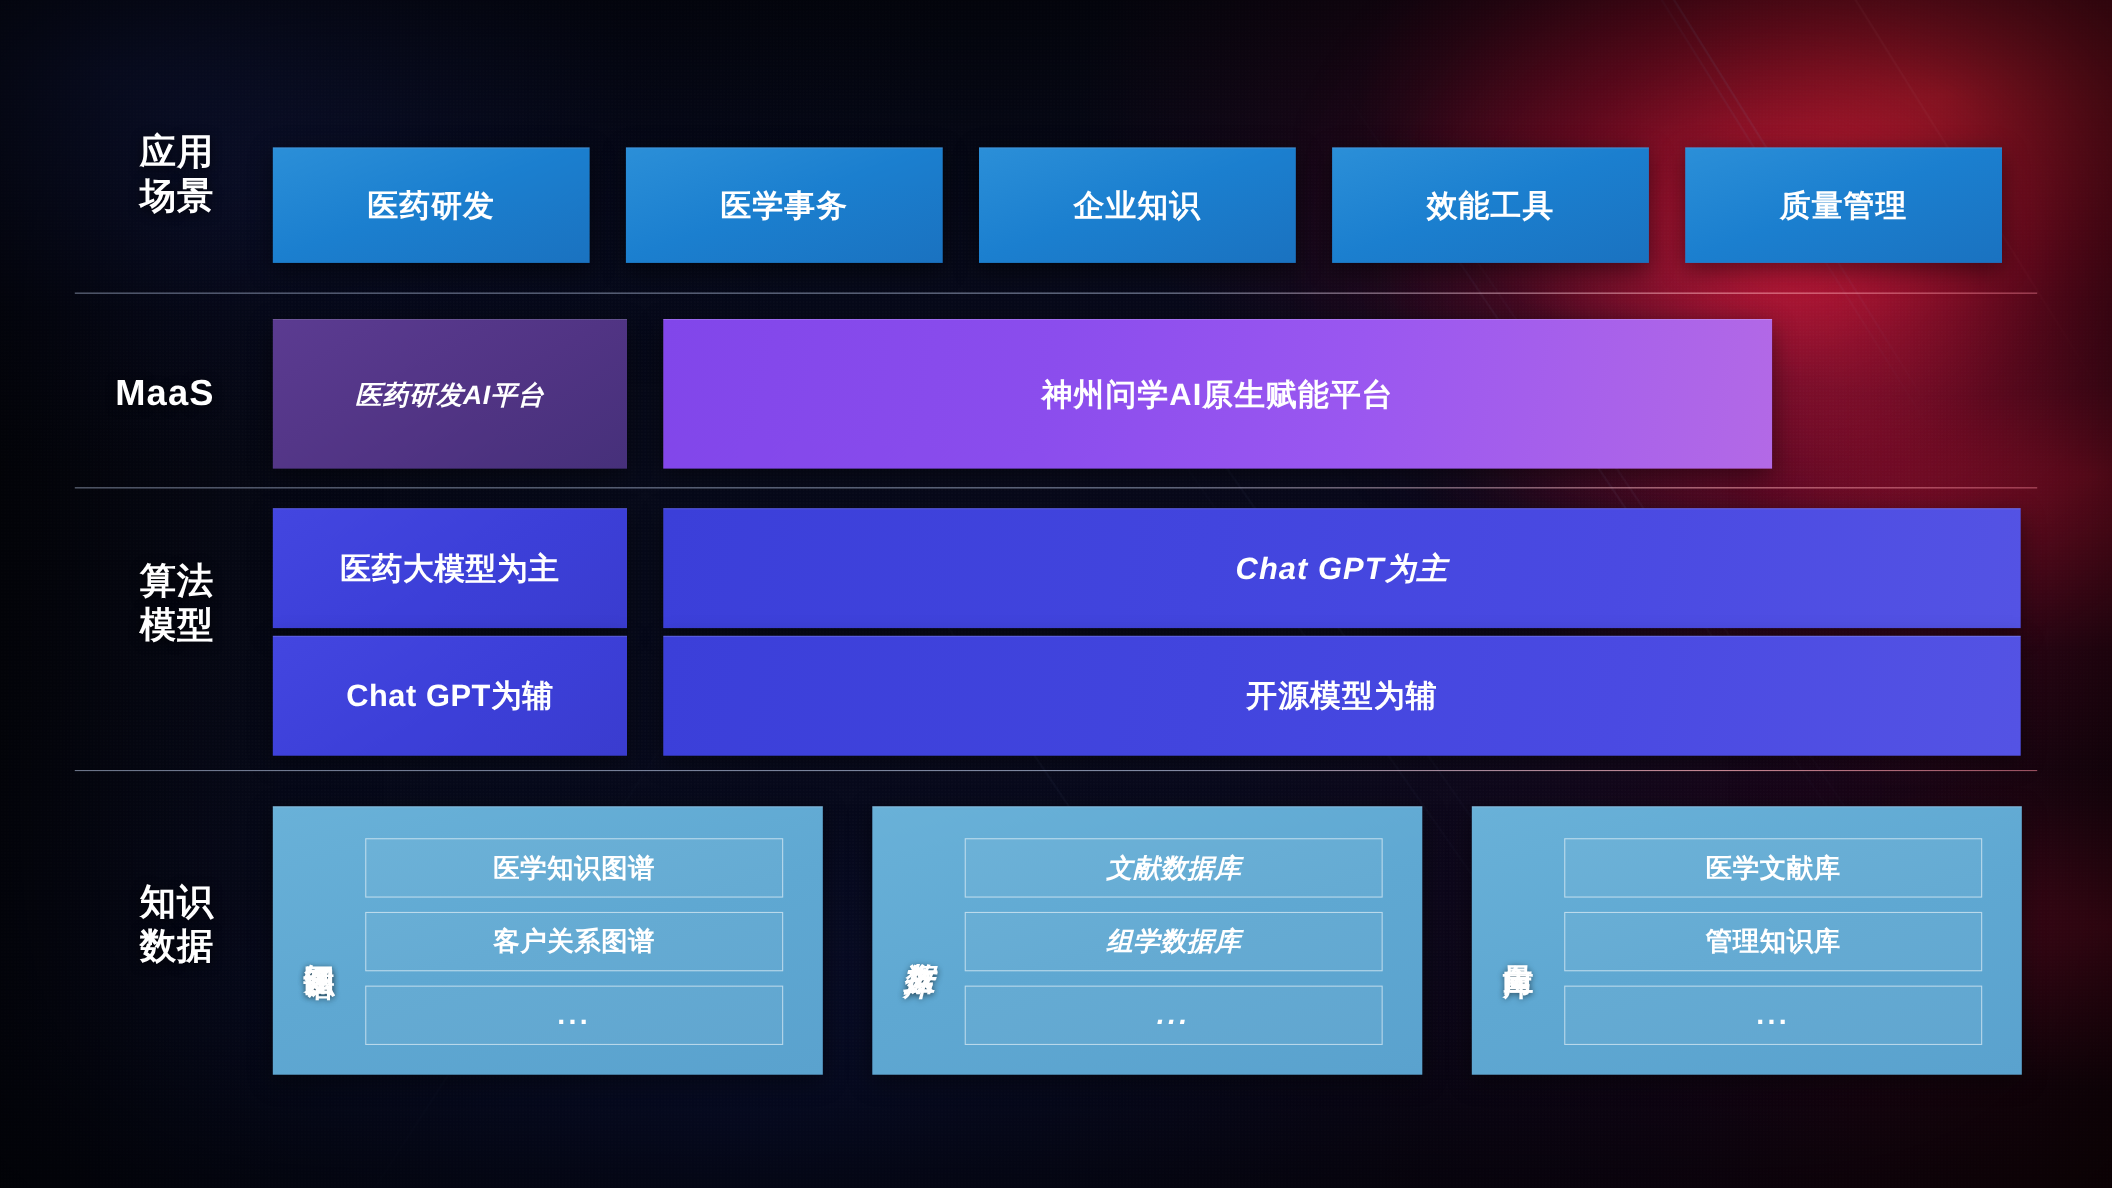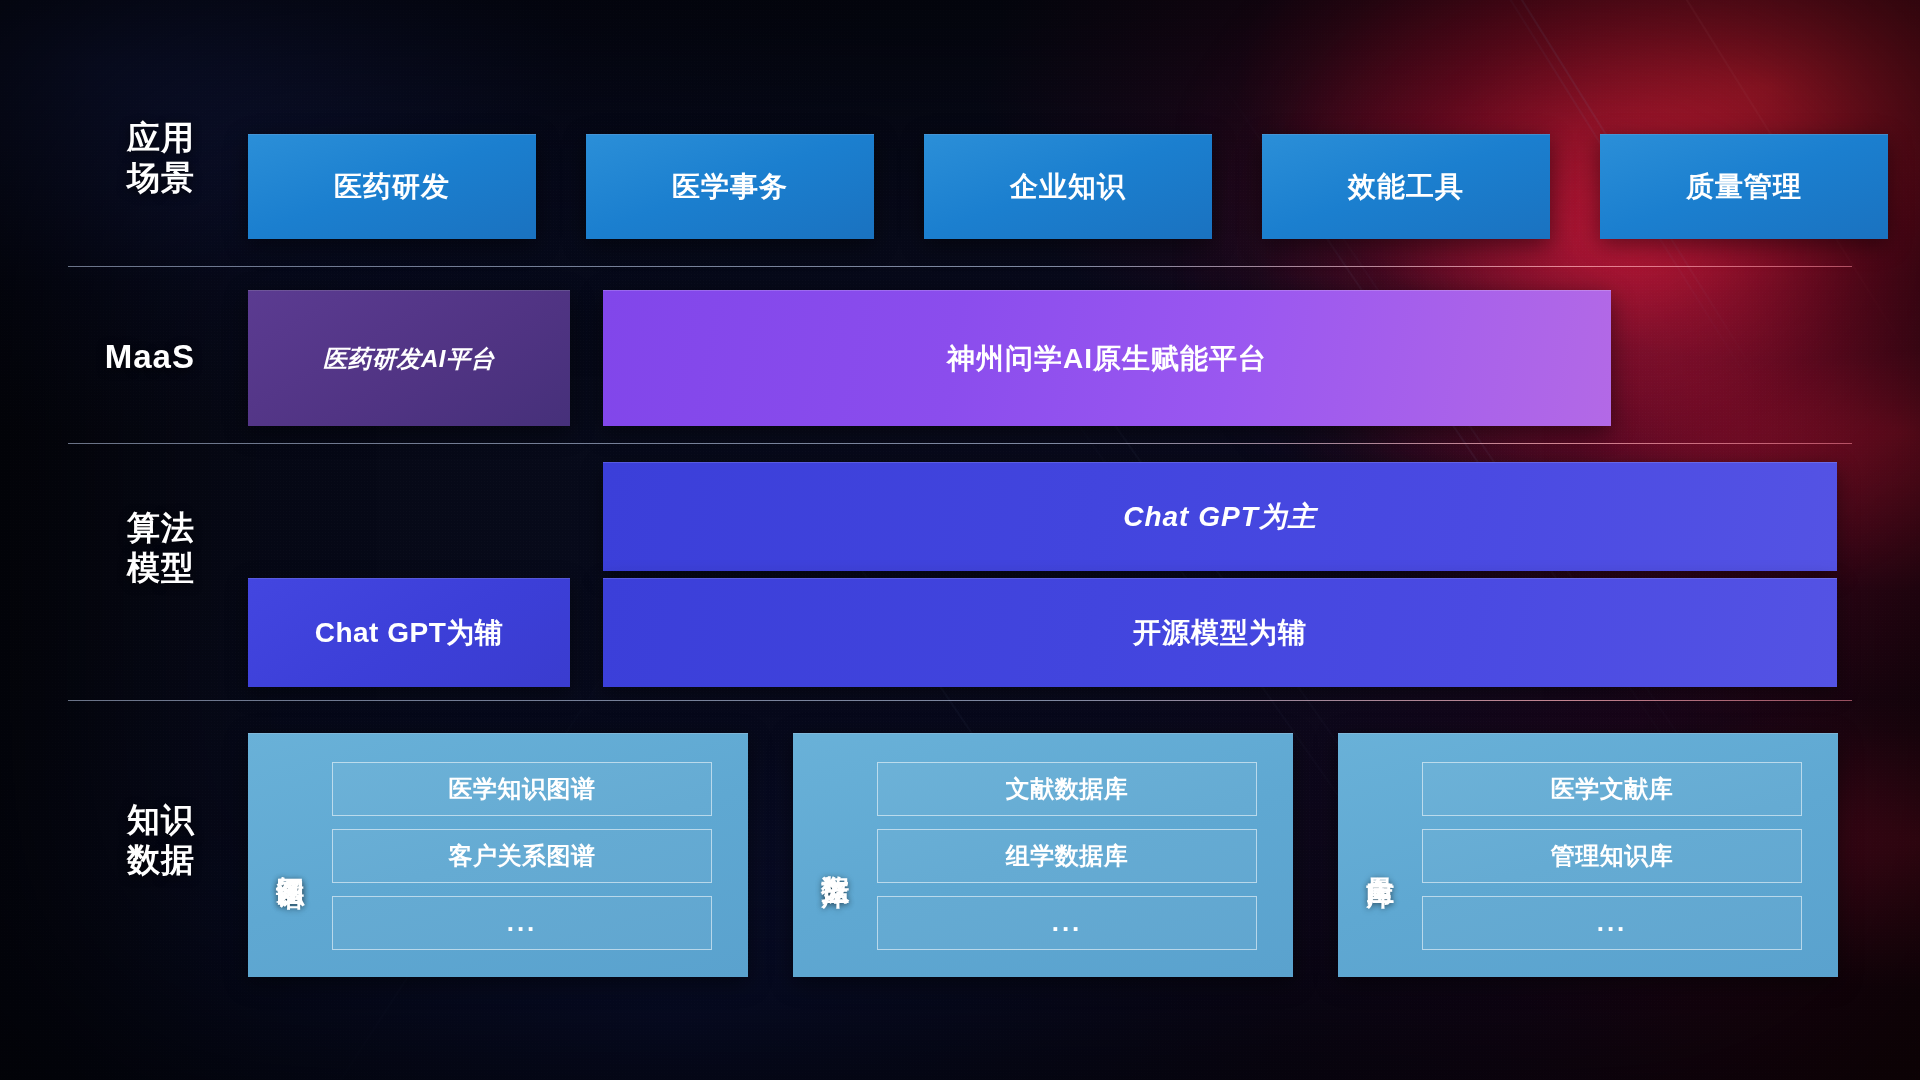--- a/index.html
+++ b/index.html
@@ -35,21 +35,21 @@
   .rowlabel{
     position:absolute;left:75px;width:120px;
     color:#fff;font-size:33px;font-weight:700;line-height:1.22;
     letter-spacing:1px;text-align:right;
     text-shadow:0 2px 10px rgba(0,0,0,.7);
   }
   .divider{position:absolute;left:68px;width:1784px;height:1px;
     background:linear-gradient(90deg,rgba(190,205,235,0.55) 0%,rgba(200,215,245,0.62) 55%,rgba(255,175,185,0.75) 84%,rgba(255,140,160,0.55) 100%);}
 
   
-  .scen-wrap{position:absolute;left:248px;top:134px;display:flex;gap:50px;}
+  .scen-wrap{position:absolute;left:248px;top:134px;display:flex;gap:33px;}
   .scen{
     width:288px;height:104px;display:flex;align-items:center;justify-content:center;
     background:linear-gradient(160deg,#2b8fd8 0%,#1b7fcf 48%,#1a72c0 100%);
     color:#fff;font-size:28px;font-weight:700;letter-spacing:1px;
     box-shadow:0 6px 22px rgba(0,0,0,.45);
     border-top:1px solid rgba(255,255,255,.18);
   }
 
   
   .maas-left{
@@ -153,41 +153,42 @@
   </div>
   <div class="maas-left">医药研发AI平台</div>
   <div class="maas-right">神州问学AI原生赋能平台</div>
 
   <div class="divider" style="top:443px;"></div>
 
   <div class="rowlabel" style="top:508px;">
     <div>算法</div>
     <div>模型</div>
   </div>
+  <div class="alg-l" style="top:462px;">医药大模型为主</div>
   <div class="alg-r" style="top:462px;font-style:italic;">Chat GPT为主</div>
   <div class="alg-l" style="top:578px;">Chat GPT为辅</div>
   <div class="alg-r" style="top:578px;">开源模型为辅</div>
 
   <div class="divider" style="top:700px;"></div>
 
   <div class="rowlabel" style="top:800px;">
     <div>知识</div>
     <div>数据</div>
   </div>
 
   <div class="kgroup" style="left:248px;width:500px;">
     <div class="kg-label">知识图谱</div>
     <div class="kg-items">
       <div class="kg-item">医学知识图谱</div>
       <div class="kg-item">客户关系图谱</div>
       <div class="kg-item dots">...</div>
     </div>
   </div>
 
-  <div class="kgroup" style="left:793px;width:500px;">
+  <div class="kgroup" style="left:793px;width:500px;font-style:italic;">
     <div class="kg-label">数据库</div>
     <div class="kg-items">
       <div class="kg-item">文献数据库</div>
       <div class="kg-item">组学数据库</div>
       <div class="kg-item dots">...</div>
     </div>
   </div>
 
   <div class="kgroup" style="left:1338px;width:500px;">
     <div class="kg-label">向量库</div>

